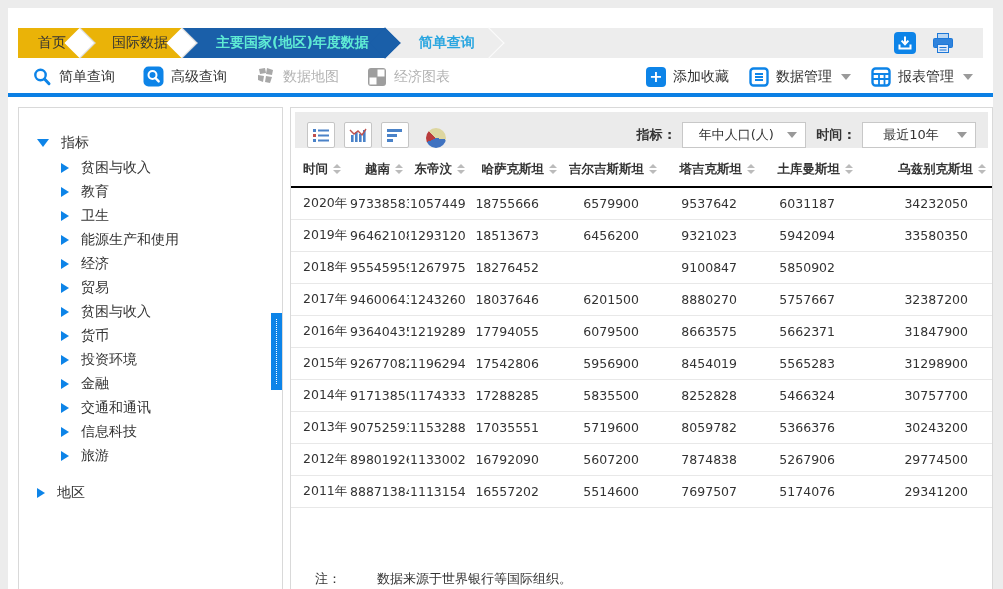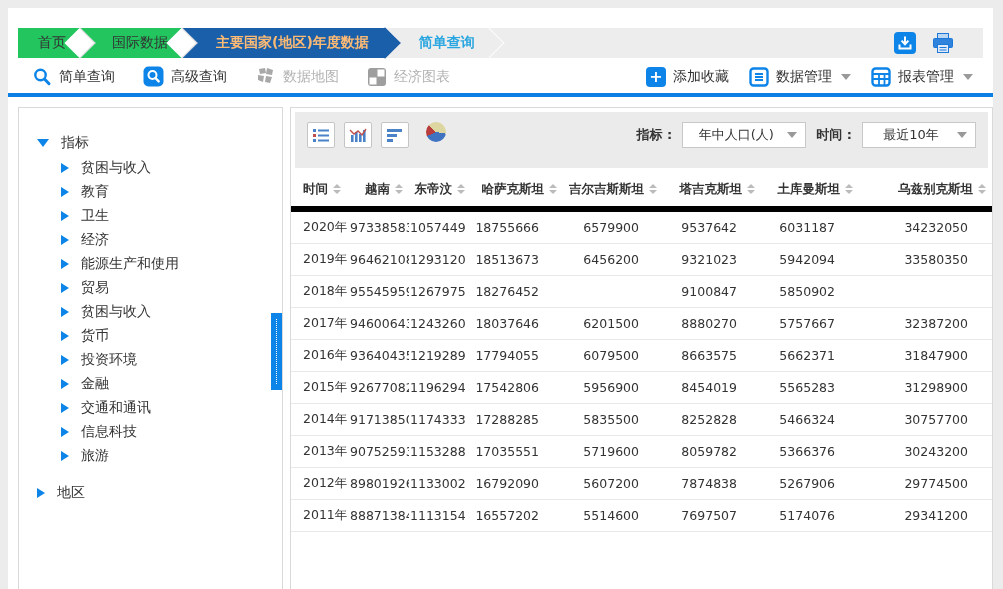--- a/index.html
+++ b/index.html
@@ -5,30 +5,30 @@
   html,body{margin:0;padding:0;}
   body{
     width:1003px;height:589px;position:relative;overflow:hidden;
     background:#ececec;color:#333;
     font-family:"DejaVu Sans","Liberation Sans",sans-serif;
   }
   .page{position:absolute;left:8px;top:8px;width:985px;height:581px;background:#fff;}
 
   
   .crumb-row{position:absolute;left:10px;top:20px;width:965px;height:30px;background:#ededed;display:flex;}
-  .crumb{position:relative;display:flex;align-items:center;height:30px;font-size:14px;background:#22c55e;cursor:pointer;}
+  .crumb{position:relative;display:flex;align-items:center;height:30px;font-size:14px;background:#eab308;cursor:pointer;}
   .crumb .lbl{position:relative;z-index:5;white-space:nowrap;}
   .crumb::after{
     content:"";position:absolute;top:4px;right:-11px;width:21px;height:21px;
     background:#fff;border-top:1px solid #d6d6d6;border-right:1px solid #d6d6d6;
     transform:rotate(45deg);
   }
   .crumb-1{z-index:8;padding:0 14px 0 20px;}
   .crumb-2{z-index:7;padding:0 14px 0 32px;}
-  .crumb-3{z-index:6;padding:0 16px 0 34px;background:#1a5fa9;color:#fdba74;font-weight:bold;}
+  .crumb-3{z-index:6;padding:0 16px 0 34px;background:#1a5fa9;color:#5eead4;font-weight:bold;}
   .crumb-3::after{background:#1a5fa9;border-color:#1a5fa9;}
   .crumb-4{z-index:5;padding:0 14px 0 34px;background:#ededed;color:#2aa6e0;font-weight:bold;}
   .crumb-4::after{background:#ededed;border-color:#fcfcfc;}
   .crumb-actions{margin-left:auto;display:flex;align-items:center;gap:14px;padding-right:28px;}
   .icon-btn{width:24px;height:24px;display:flex;align-items:center;justify-content:center;cursor:pointer;}
 
   
   .toolbar{position:absolute;left:10px;top:52px;width:965px;height:33px;display:flex;align-items:center;font-size:14px;}
   .tb-left{display:flex;align-items:center;gap:28px;padding-left:14px;}
   .tb-right{margin-left:auto;display:flex;align-items:center;gap:20px;padding-right:10px;}
@@ -46,35 +46,35 @@
   .tree-children{margin-left:24px;}
   .tree-root.last{margin-top:12px;}
   .tri{width:0;height:0;flex:none;}
   .tri-down{border-left:6px solid transparent;border-right:6px solid transparent;border-top:8px solid #0d84e8;}
   .tri-right{border-top:5px solid transparent;border-bottom:5px solid transparent;border-left:8px solid #0d84e8;}
   .scroll-thumb{position:absolute;right:0;top:205px;width:11px;height:77px;background:#0d84e8;cursor:pointer;}
   .scroll-thumb::after{content:"";position:absolute;left:5px;top:6px;bottom:6px;border-left:1px dotted #fff;}
 
   
   .main{position:absolute;left:282px;top:99px;width:701px;bottom:-2px;background:#fff;border:1px solid #d9d9d9;}
-  .strip{margin:4px;height:36px;background:#ebebeb;display:flex;align-items:flex-start;padding:10px 12px;gap:9px;}
+  .strip{margin:4px;height:36px;background:#ebebeb;display:flex;align-items:flex-end;padding:0 12px;gap:9px;}
   .vbtn{width:26px;height:24px;background:#fff;border:1px solid #c5c5c5;border-radius:2px;display:flex;align-items:center;justify-content:center;cursor:pointer;}
   .pie{width:20px;height:20px;border-radius:50%;margin-left:8px;cursor:pointer;
        background:conic-gradient(#ddd6a0 0 100deg,#3f72c0 100deg 245deg,#b93c3c 245deg 315deg,#ddd6a0 315deg 360deg);}
   .filters{margin-left:auto;display:flex;align-items:center;gap:10px;font-size:13px;}
   .f-label{font-weight:bold;color:#333;}
   .select{position:relative;height:24px;background:#fff;border:1px solid #c8c8c8;display:flex;align-items:center;justify-content:center;cursor:pointer;}
   .select .val{padding-right:16px;}
   .sel-caret{position:absolute;right:8px;width:0;height:0;border-left:5px solid transparent;border-right:5px solid transparent;border-top:6px solid #999;}
   .sel-ind{width:122px;}
   .sel-time{width:112px;}
 
   
   table.grid{width:100%;border-collapse:collapse;table-layout:fixed;font-size:12.5px;margin-top:2px;}
-  .grid th{height:32px;font-weight:bold;color:#333;border-bottom:6px solid #000000;cursor:pointer;white-space:nowrap;overflow:hidden;}
+  .grid th{height:32px;font-weight:bold;color:#333;border-bottom:2px solid #000000;cursor:pointer;white-space:nowrap;overflow:hidden;}
   .grid td{height:29px;border-bottom:1px solid #e8e8e8;color:#333;white-space:nowrap;overflow:hidden;}
   .col-time{text-align:left;padding-left:12px;}
   .col-num{text-align:right;}
   td.col-num{padding-right:24px;}
   th.col-num{padding-right:6px;}
   .sort{display:inline-flex;flex-direction:column;gap:2px;margin-left:5px;vertical-align:middle;}
   .s-up{width:0;height:0;border-left:4px solid transparent;border-right:4px solid transparent;border-bottom:4px solid #bbb;}
   .s-down{width:0;height:0;border-left:4px solid transparent;border-right:4px solid transparent;border-top:4px solid #bbb;}
 
   .note{margin:62px 0 0 24px;font-size:13px;display:flex;}
@@ -209,25 +209,25 @@
           <div class="tree-item">
             <span class="tri tri-right"></span>
             <span>教育</span>
           </div>
           <div class="tree-item">
             <span class="tri tri-right"></span>
             <span>卫生</span>
           </div>
           <div class="tree-item">
             <span class="tri tri-right"></span>
+            <span>能源生产和使用</span>
+          </div>
+          <div class="tree-item">
+            <span class="tri tri-right"></span>
             <span>经济</span>
-          </div>
-          <div class="tree-item">
-            <span class="tri tri-right"></span>
-            <span>能源生产和使用</span>
           </div>
           <div class="tree-item">
             <span class="tri tri-right"></span>
             <span>贸易</span>
           </div>
           <div class="tree-item">
             <span class="tri tri-right"></span>
             <span>贫困与收入</span>
           </div>
           <div class="tree-item">

